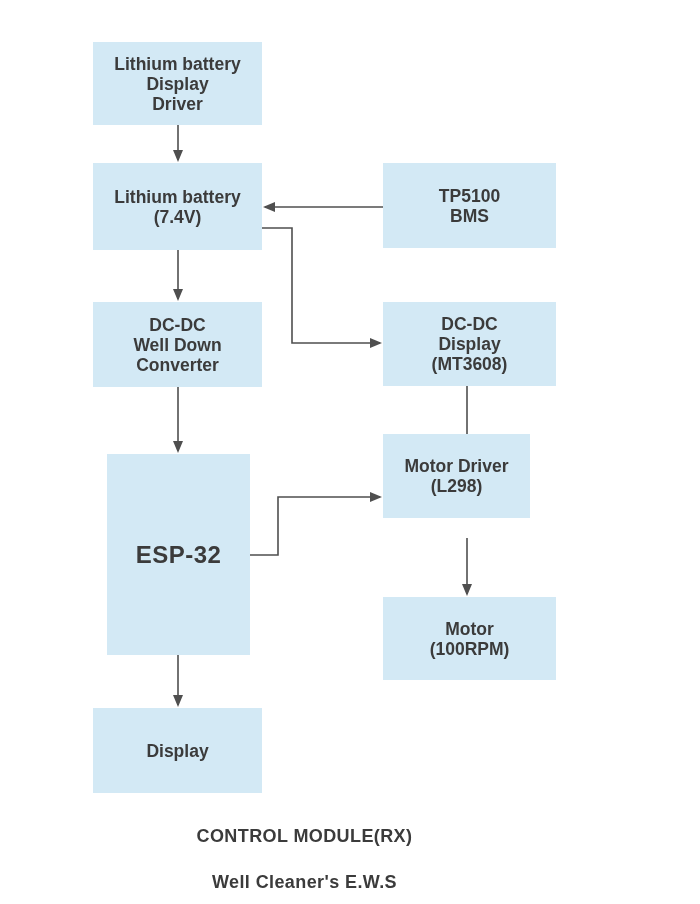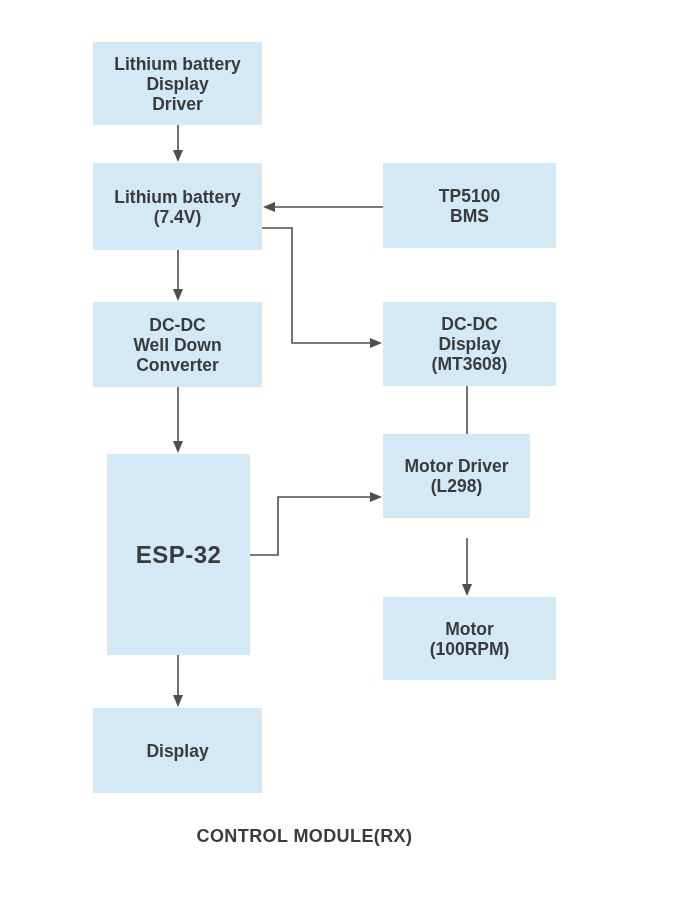--- a/index.html
+++ b/index.html
@@ -102,14 +102,15 @@
   <div class="block" id="blk-motor">
     <span>Motor</span>
     <span>(100RPM)</span>
   </div>
 
   <div class="block" id="blk-display">
     <span>Display</span>
   </div>
 
   <div class="caption" id="caption-title">CONTROL MODULE(RX)</div>
+  <div class="caption" id="caption-subtitle">Well Cleaner's E.W.S</div>
 
 </div>
 
 </body></html>

